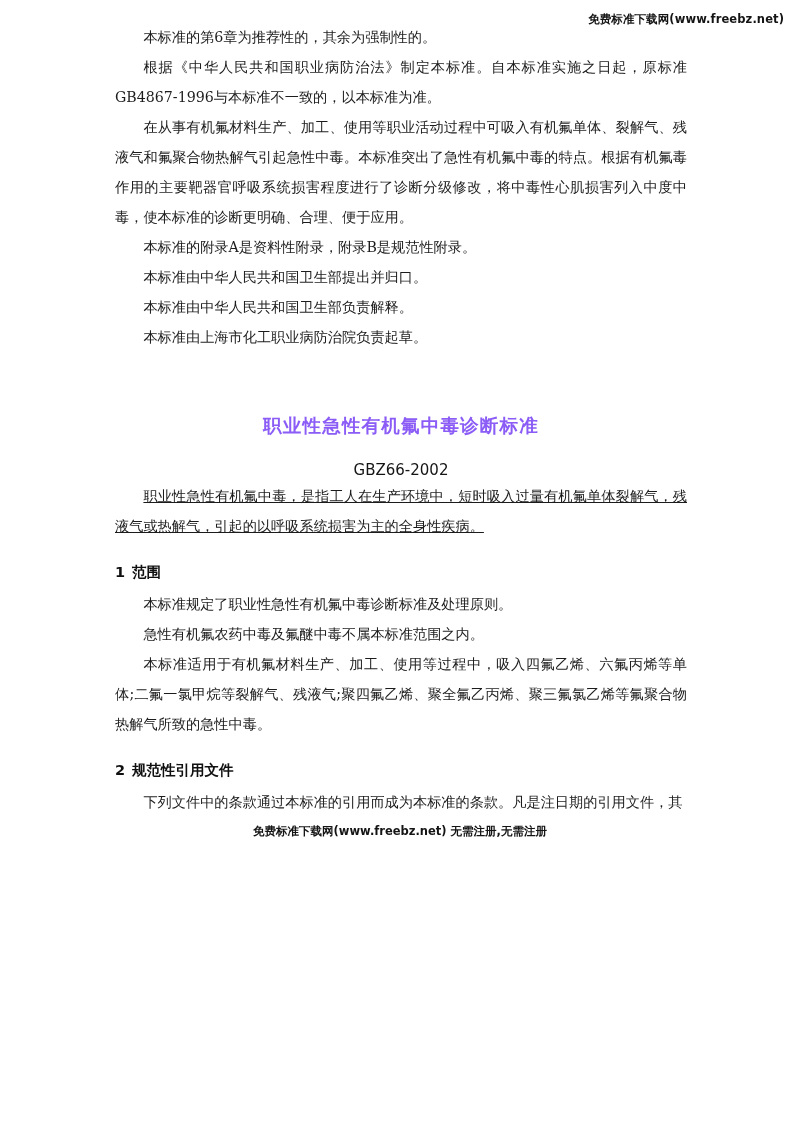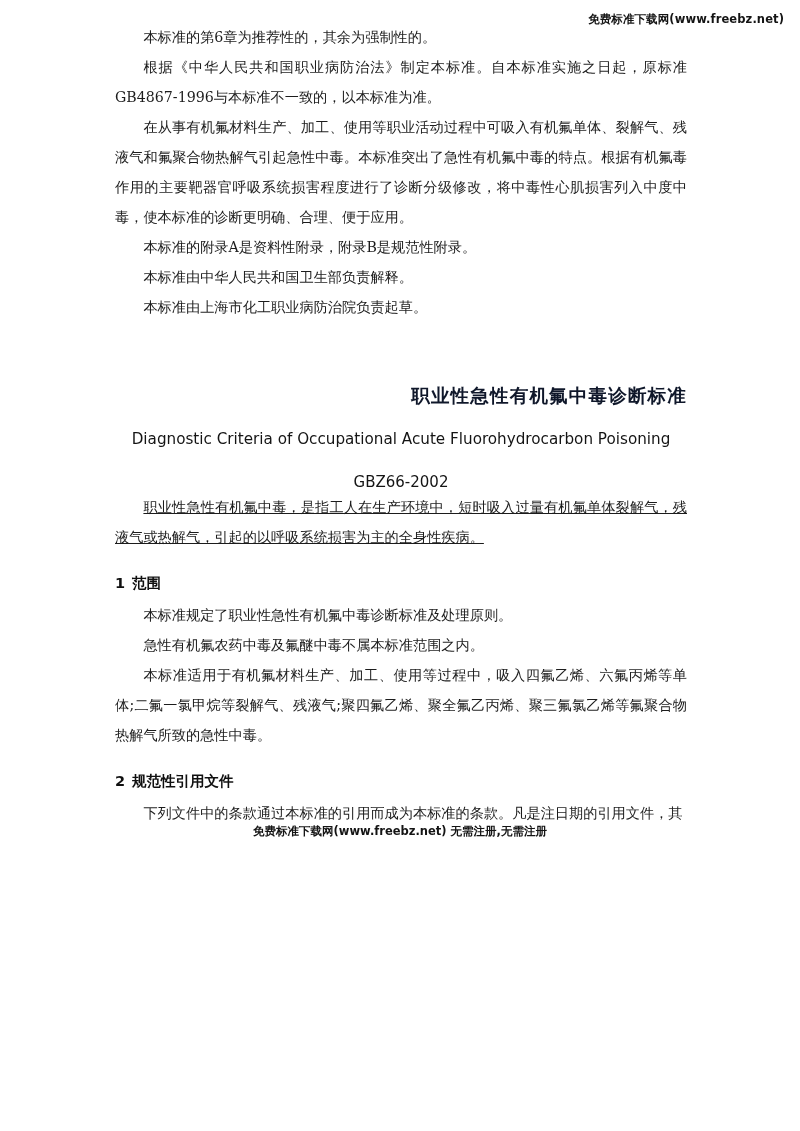--- a/index.html
+++ b/index.html
@@ -78,22 +78,21 @@
     margin-top: 62px;
     text-align: center;
   }
   .std-title-cn {
     margin: 0;
     font-family: "DejaVu Sans", "Liberation Sans", sans-serif;
     font-size: 18.5px;
     font-weight: bold;
     letter-spacing: 1.2px;
     line-height: 1.3;
-    color: #0f172a;
-    text-align: right;
+    color: #8b5cf6;
   }
   .std-title-en {
     margin: 0;
     padding-top: 22px;
     font-family: "DejaVu Sans", "Liberation Sans", sans-serif;
     font-size: 15.2px;
     font-weight: normal;
     line-height: 1.3;
     color: #141414;
     white-space: nowrap;
@@ -153,28 +152,28 @@
 
 
     <p class="body-text first-para">本标准的第6章为推荐性的，其余为强制性的。</p>
 
     <p class="body-text">根据《中华人民共和国职业病防治法》制定本标准。自本标准实施之日起，原标准GB4867-1996与本标准不一致的，以本标准为准。</p>
 
     <p class="body-text">在从事有机氟材料生产、加工、使用等职业活动过程中可吸入有机氟单体、裂解气、残液气和氟聚合物热解气引起急性中毒。本标准突出了急性有机氟中毒的特点。根据有机氟毒作用的主要靶器官呼吸系统损害程度进行了诊断分级修改，将中毒性心肌损害列入中度中毒，使本标准的诊断更明确、合理、便于应用。</p>
 
     <p class="body-line">本标准的附录A是资料性附录，附录B是规范性附录。</p>
 
+    <p class="body-line">本标准由中华人民共和国卫生部提出并归口。</p>
 
     <p class="body-line">本标准由中华人民共和国卫生部负责解释。</p>
 
     <p class="body-line">本标准由上海市化工职业病防治院负责起草。</p>
 
     <div class="std-title-block">
       <h2 class="std-title-cn">职业性急性有机氟中毒诊断标准</h2>
-      <p class="std-title-en">Diagnostic Criteria of Occupational Acute Fluorohydrocarbon Poisoning</p>
       <p class="std-code">GBZ66-2002</p>
     </div>
 
     <p class="body-text definition-para">职业性急性有机氟中毒，是指工人在生产环境中，短时吸入过量有机氟单体裂解气，残液气或热解气，引起的以呼吸系统损害为主的全身性疾病。</p>
 
     <h2 class="section-heading">
       <span class="sec-num">1</span><span>范围</span>
     </h2>
 
     <p class="body-text">本标准规定了职业性急性有机氟中毒诊断标准及处理原则。</p>

